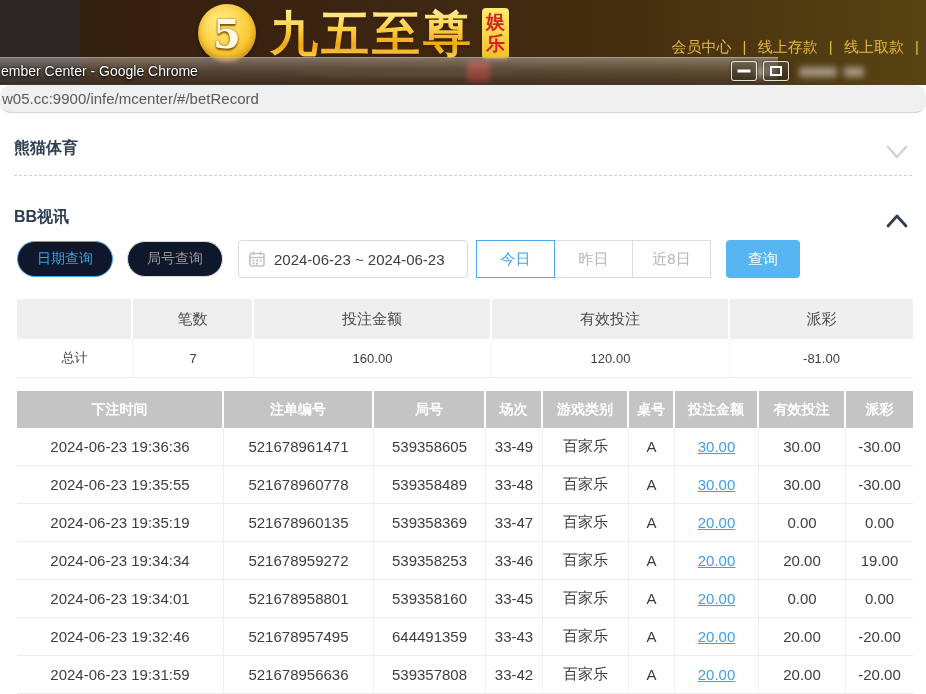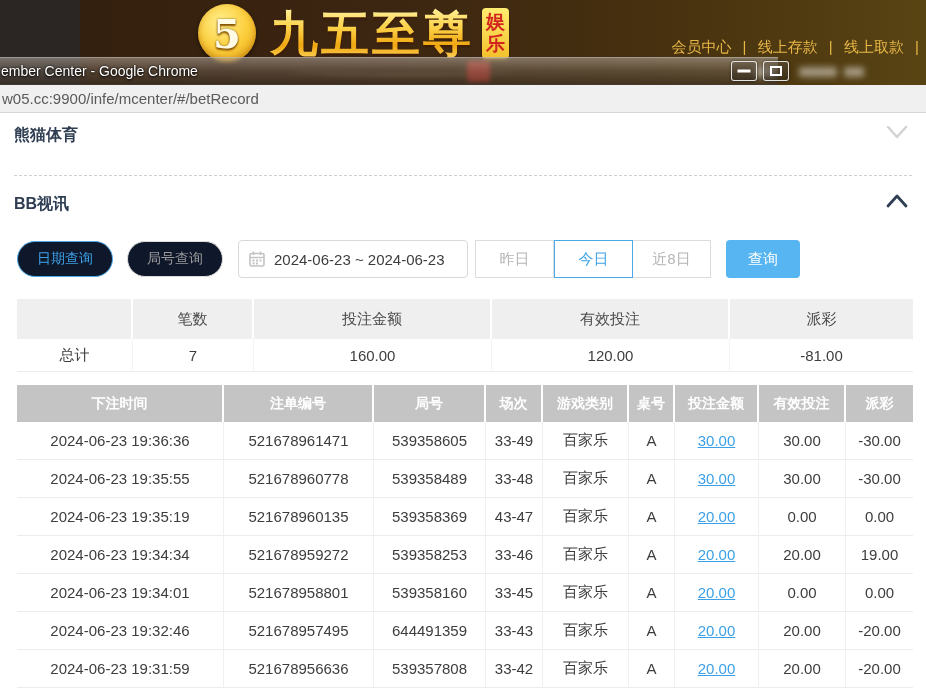--- a/index.html
+++ b/index.html
@@ -54,25 +54,25 @@
   .win-min { right:21px; }
   .win-max { right:-11px; }
   .min-glyph { position:absolute; left:50%; top:50%; transform:translate(-50%,-50%);
     width:13px; height:3px; background:#fff; }
   .max-glyph { position:absolute; left:50%; top:50%; transform:translate(-50%,-50%);
     width:12px; height:10px; border:2px solid #fff; }
 
   
   .urlbar { position:absolute; top:85px; left:0; width:926px; height:28px; z-index:3;
     background:#f0f0f0; border-bottom:1px solid #d6d6d6; display:flex; align-items:center;
-    font-size:15px; color:#5a5a5a; padding-left:2px; cursor:text; }
+    font-size:15px; color:#5a5a5a; padding-left:2px; cursor:text;border-radius:11px; }
 
   
   .content { position:absolute; top:113px; left:0; width:926px; bottom:0; background:#fff; }
-  .section-row { display:flex; justify-content:space-between; align-items:flex-start;
+  .section-row { display:flex; justify-content:space-between; align-items:flex-end;
     height:34px; padding:0 18px 0 14px; cursor:pointer; }
   .section-row.first { margin-top:12px; }
   .section-row.second { margin-top:18px; }
   .section-title { font-size:16px; font-weight:bold; color:#2f3e52; }
   .dashed-divider { margin:16px 14px 0; border-top:1px dashed #cfcfcf; height:0; }
   .chev { display:block; }
 
   
   .filter-row { display:flex; align-items:center; margin:12px 17px 0; height:38px; }
   .pill { height:36px; padding:0 19px; border-radius:18px; background:#0f172a; font-size:14px; cursor:pointer;
@@ -90,21 +90,21 @@
     border-radius:4px; font-size:15px; cursor:pointer; font-family:"Liberation Sans", sans-serif; }
 
   
   table { border-collapse:separate; border-spacing:0; table-layout:fixed; width:896px; }
   th, td { box-sizing:border-box; text-align:center; overflow:hidden; white-space:nowrap; }
 
   .summary-table { margin:21px 13px 0 17px; }
   .summary-table th { height:40px; background:#efefef; font-weight:normal; font-size:15px; color:#4a4a4a;
     border-right:2px solid #fff; }
   .summary-table th:last-child { border-right:none; }
-  .summary-table td { height:33px; background:#fff; font-size:15px; color:#3d3d3d;
+  .summary-table td { height:39px; background:#fff; font-size:13px; color:#3d3d3d;
     border-bottom:1px solid #ececec; border-right:1px solid #f3f3f3; }
   .summary-table td:last-child { border-right:none; }
 
   .bet-table { margin:13px 13px 0 17px; }
   .bet-table th { height:37px; background:#c4c4c4; color:#fff; font-size:14px; font-weight:bold;
     border-right:2px solid #fff; }
   .bet-table th:last-child { border-right:none; }
   .bet-table td { height:38px; background:#fff; font-size:15px; color:#3d3d3d;
     border-bottom:1px solid #ececec; border-right:1px solid #f0f0f0; }
   .bet-table td:last-child { border-right:none; }
@@ -186,22 +186,22 @@
           <line x1="1" y1="6.5" x2="15" y2="6.5" stroke="#c3c3c3" stroke-width="1.4"></line>
           <rect x="3.5" y="8.5" width="2" height="2" fill="#c3c3c3"></rect>
           <rect x="7" y="8.5" width="2" height="2" fill="#c3c3c3"></rect>
           <rect x="10.5" y="8.5" width="2" height="2" fill="#c3c3c3"></rect>
           <rect x="3.5" y="11.5" width="2" height="2" fill="#c3c3c3"></rect>
           <rect x="7" y="11.5" width="2" height="2" fill="#c3c3c3"></rect>
         </svg>
         <span>2024-06-23 ~ 2024-06-23</span>
       </div>
       <div class="seg-group">
+        <button class="seg active">今日</button>
         <button class="seg">昨日</button>
-        <button class="seg active">今日</button>
         <button class="seg">近8日</button>
       </div>
       <button class="search-btn">查询</button>
     </div>
 
     <table class="summary-table">
       <colgroup>
           <col style="width:116px">
           <col style="width:121px">
           <col style="width:238px">
@@ -273,21 +273,21 @@
           <td>百家乐</td>
           <td>A</td>
           <td><a class="bet-link">30.00</a></td>
           <td>30.00</td>
           <td class="neg">-30.00</td>
         </tr>
         <tr>
           <td>2024-06-23 19:35:19</td>
           <td>521678960135</td>
           <td>539358369</td>
-          <td>43-47</td>
+          <td>33-47</td>
           <td>百家乐</td>
           <td>A</td>
           <td><a class="bet-link">20.00</a></td>
           <td>0.00</td>
           <td>0.00</td>
         </tr>
         <tr>
           <td>2024-06-23 19:34:34</td>
           <td>521678959272</td>
           <td>539358253</td>

